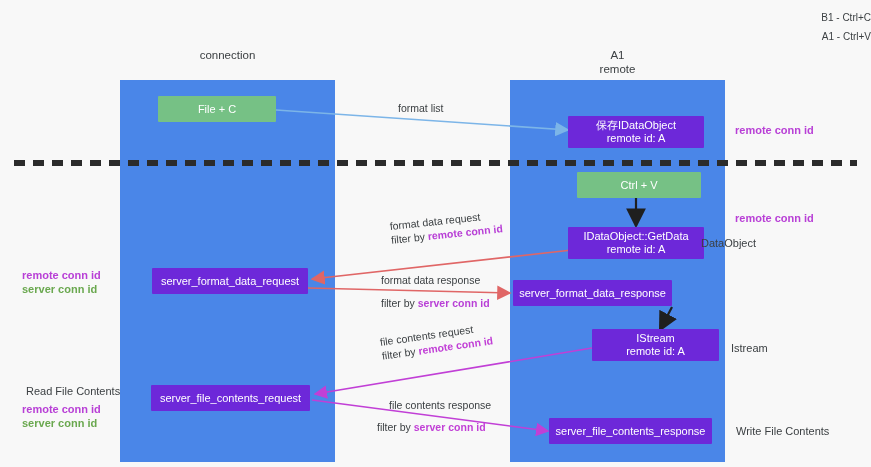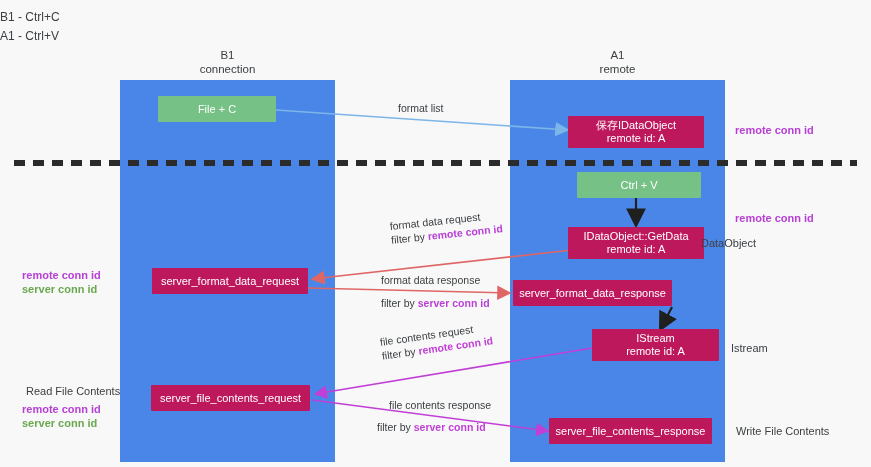--- a/index.html
+++ b/index.html
@@ -15,22 +15,22 @@
     width: 871px;
     height: 467px;
     background: #f8f8f8;
     overflow: hidden;
   }
   .title {
     position: absolute;
     left: 0;
     top: 8px;
     width: 871px;
-    text-align: left;
-    font-size: 12px;
+    text-align: right;
+    font-size: 10px;
     color: #3c4043;
     line-height: 19px;
   }
   .colhdr {
     position: absolute;
     text-align: center;
     font-size: 11.5px;
     color: #3c4043;
     line-height: 14px;
   }
@@ -44,21 +44,21 @@
     display: flex;
     flex-direction: column;
     align-items: center;
     justify-content: center;
     text-align: center;
     color: #ffffff;
     font-size: 11px;
     line-height: 13px;
     border-radius: 1px;
   }
-  .node.orange { background: #be185d; }
+  .node.orange { background: #6d28d9; }
   .node.green  { background: #76c185; }
   .node .l2 { font-size: 11px; }
 
   .sidelabel {
     position: absolute;
     font-size: 11px;
     line-height: 14px;
     color: #3c4043;
     white-space: nowrap;
   }
@@ -97,21 +97,20 @@
 <body>
 
 <div id="canvas">
 
   <div class="title">
     <div>B1 - Ctrl+C</div>
     <div>A1 - Ctrl+V</div>
   </div>
 
   <div class="colhdr" style="left:120px; top:48px; width:215px;">
-    <div>B1</div>
     <div>connection</div>
   </div>
   <div class="colhdr" style="left:510px; top:48px; width:215px;">
     <div>A1</div>
     <div>remote</div>
   </div>
 
   <div class="lane" style="left:120px; top:80px; width:215px; height:382px;"></div>
   <div class="lane" style="left:510px; top:80px; width:215px; height:382px;"></div>
 

